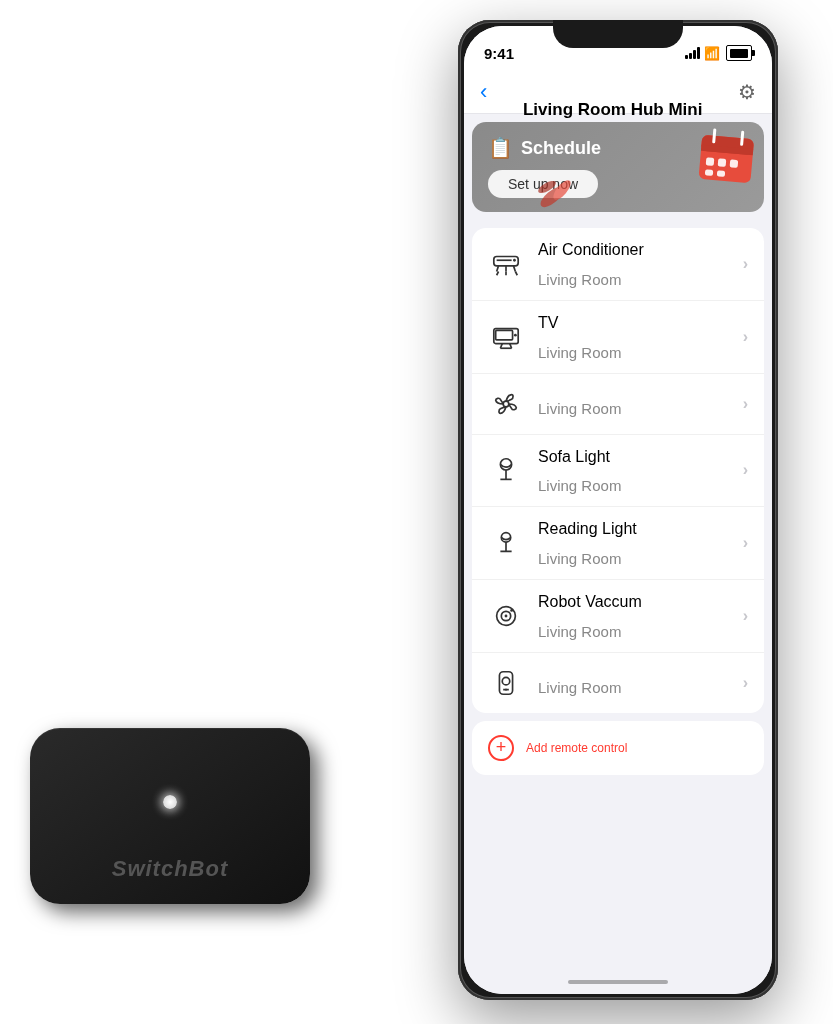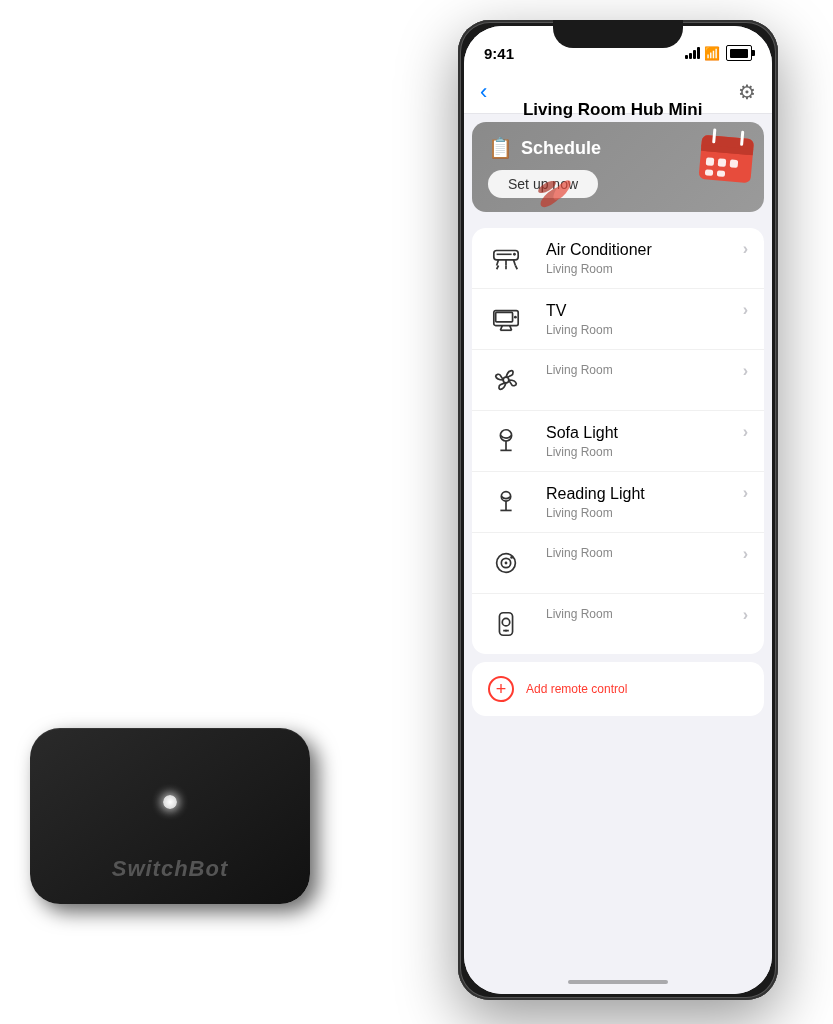--- a/index.html
+++ b/index.html
@@ -230,26 +230,25 @@
 
     .device-section {
       background: #ffffff;
       margin: 8px 8px 0;
       border-radius: 14px;
       overflow: hidden;
     }
 
     .device-item {
       display: flex;
-      align-items: flex-start;
+      align-items: center;
       padding: 12px 16px;
       border-bottom: 1px solid #f0f0f0;
       cursor: pointer;
       position: relative;
-      gap: 8px;
     }
     .device-item:last-child {
       border-bottom: none;
     }
 
     .device-item-icon {
       width: 36px;
       height: 36px;
       display: flex;
       align-items: center;
@@ -268,23 +267,23 @@
     }
 
     .device-item-name {
       font-size: 16px;
       font-weight: 500;
       color: #000;
       line-height: 1.3;
     }
 
     .device-item-room {
-      font-size: 12px;
+      font-size: 15px;
       color: #888;
-      margin-top: 1px;
+      margin-top: 10px;
     }
 
     .device-item-chevron {
       color: #c7c7cc;
       font-size: 16px;
       font-weight: 600;
     }
 
     
     .add-remote-section {
@@ -515,20 +514,21 @@
           <div class="device-item">
             <div class="device-item-icon">
               <svg viewBox="0 0 32 32" fill="none" stroke="#333" stroke-width="1.8">
                 <circle cx="16" cy="16" r="10"></circle>
                 <circle cx="16" cy="16" r="5"></circle>
                 <circle cx="16" cy="16" r="1.5" fill="#333" stroke="none"></circle>
                 <circle cx="22" cy="10" r="1.5" fill="#333" stroke="none"></circle>
               </svg>
             </div>
             <div class="device-item-info">
+              <div class="device-item-name">Robot Vaccum</div>
               <div class="device-item-room">Living Room</div>
             </div>
             <span class="device-item-chevron">›</span>
           </div>
 
           <div class="device-item">
             <div class="device-item-icon">
               <svg viewBox="0 0 32 32" fill="none" stroke="#333" stroke-width="1.8">
                 <rect x="9" y="4" width="14" height="24" rx="4"></rect>
                 <circle cx="16" cy="14" r="4"></circle>

